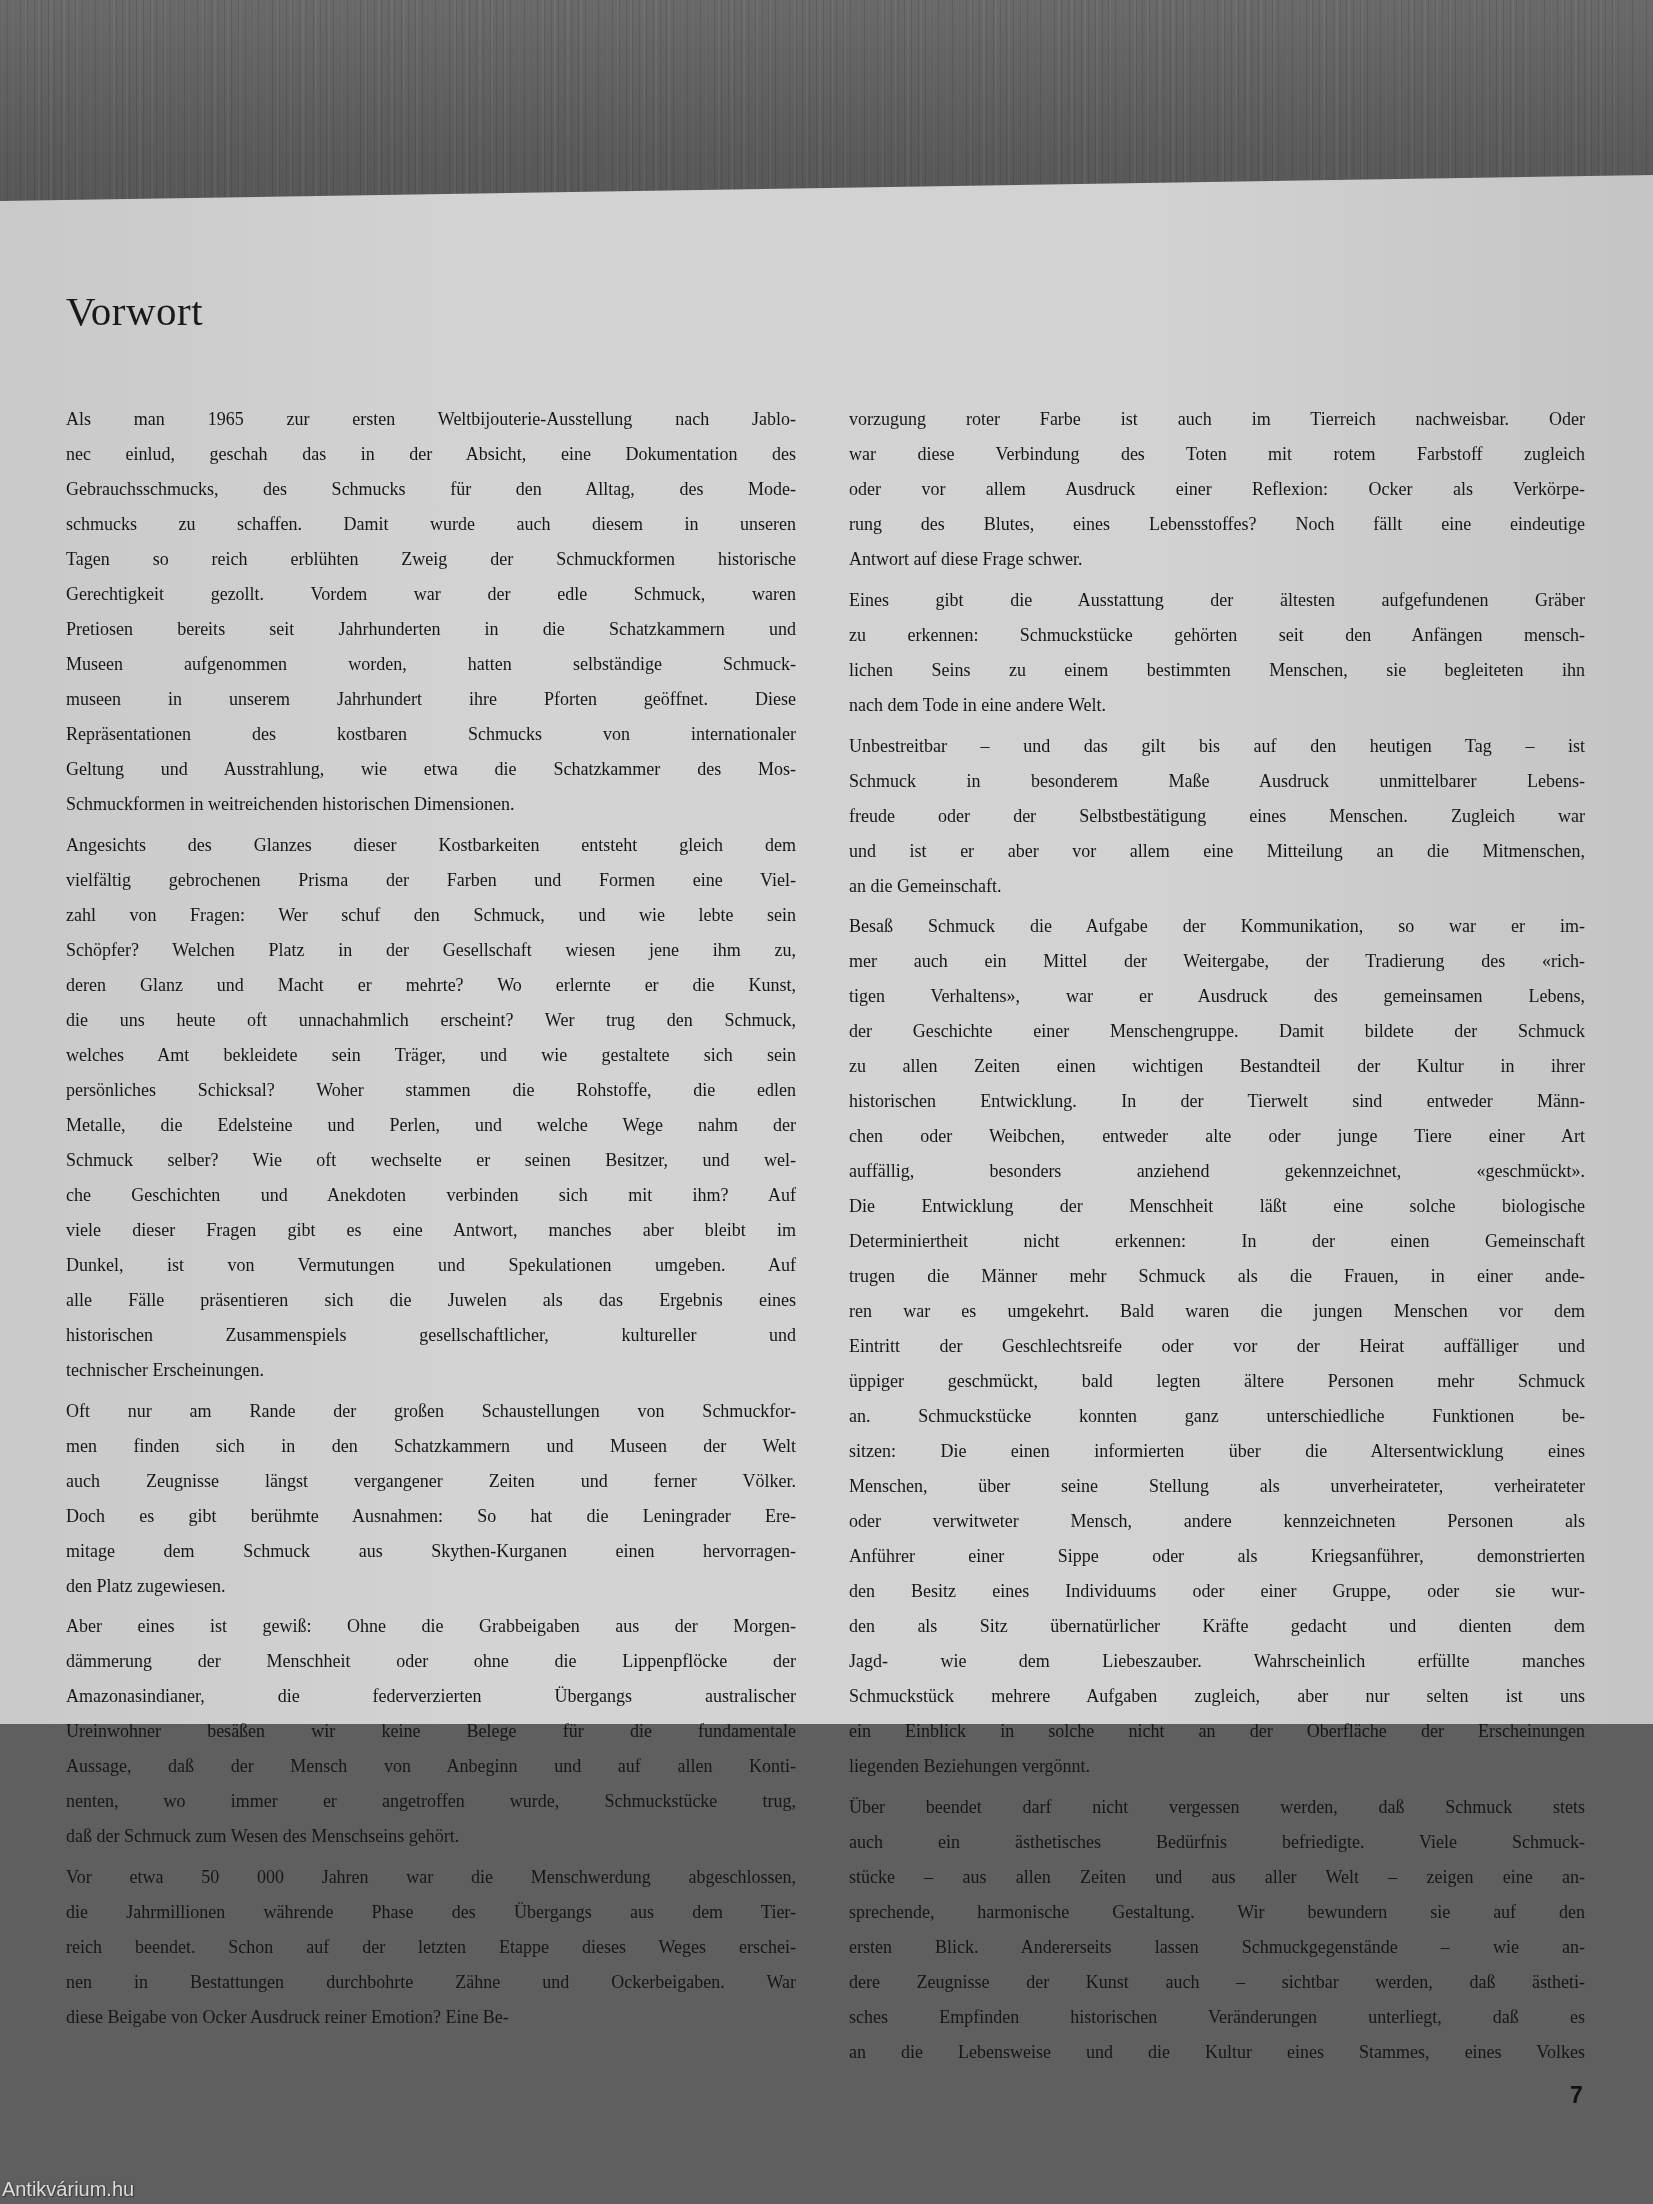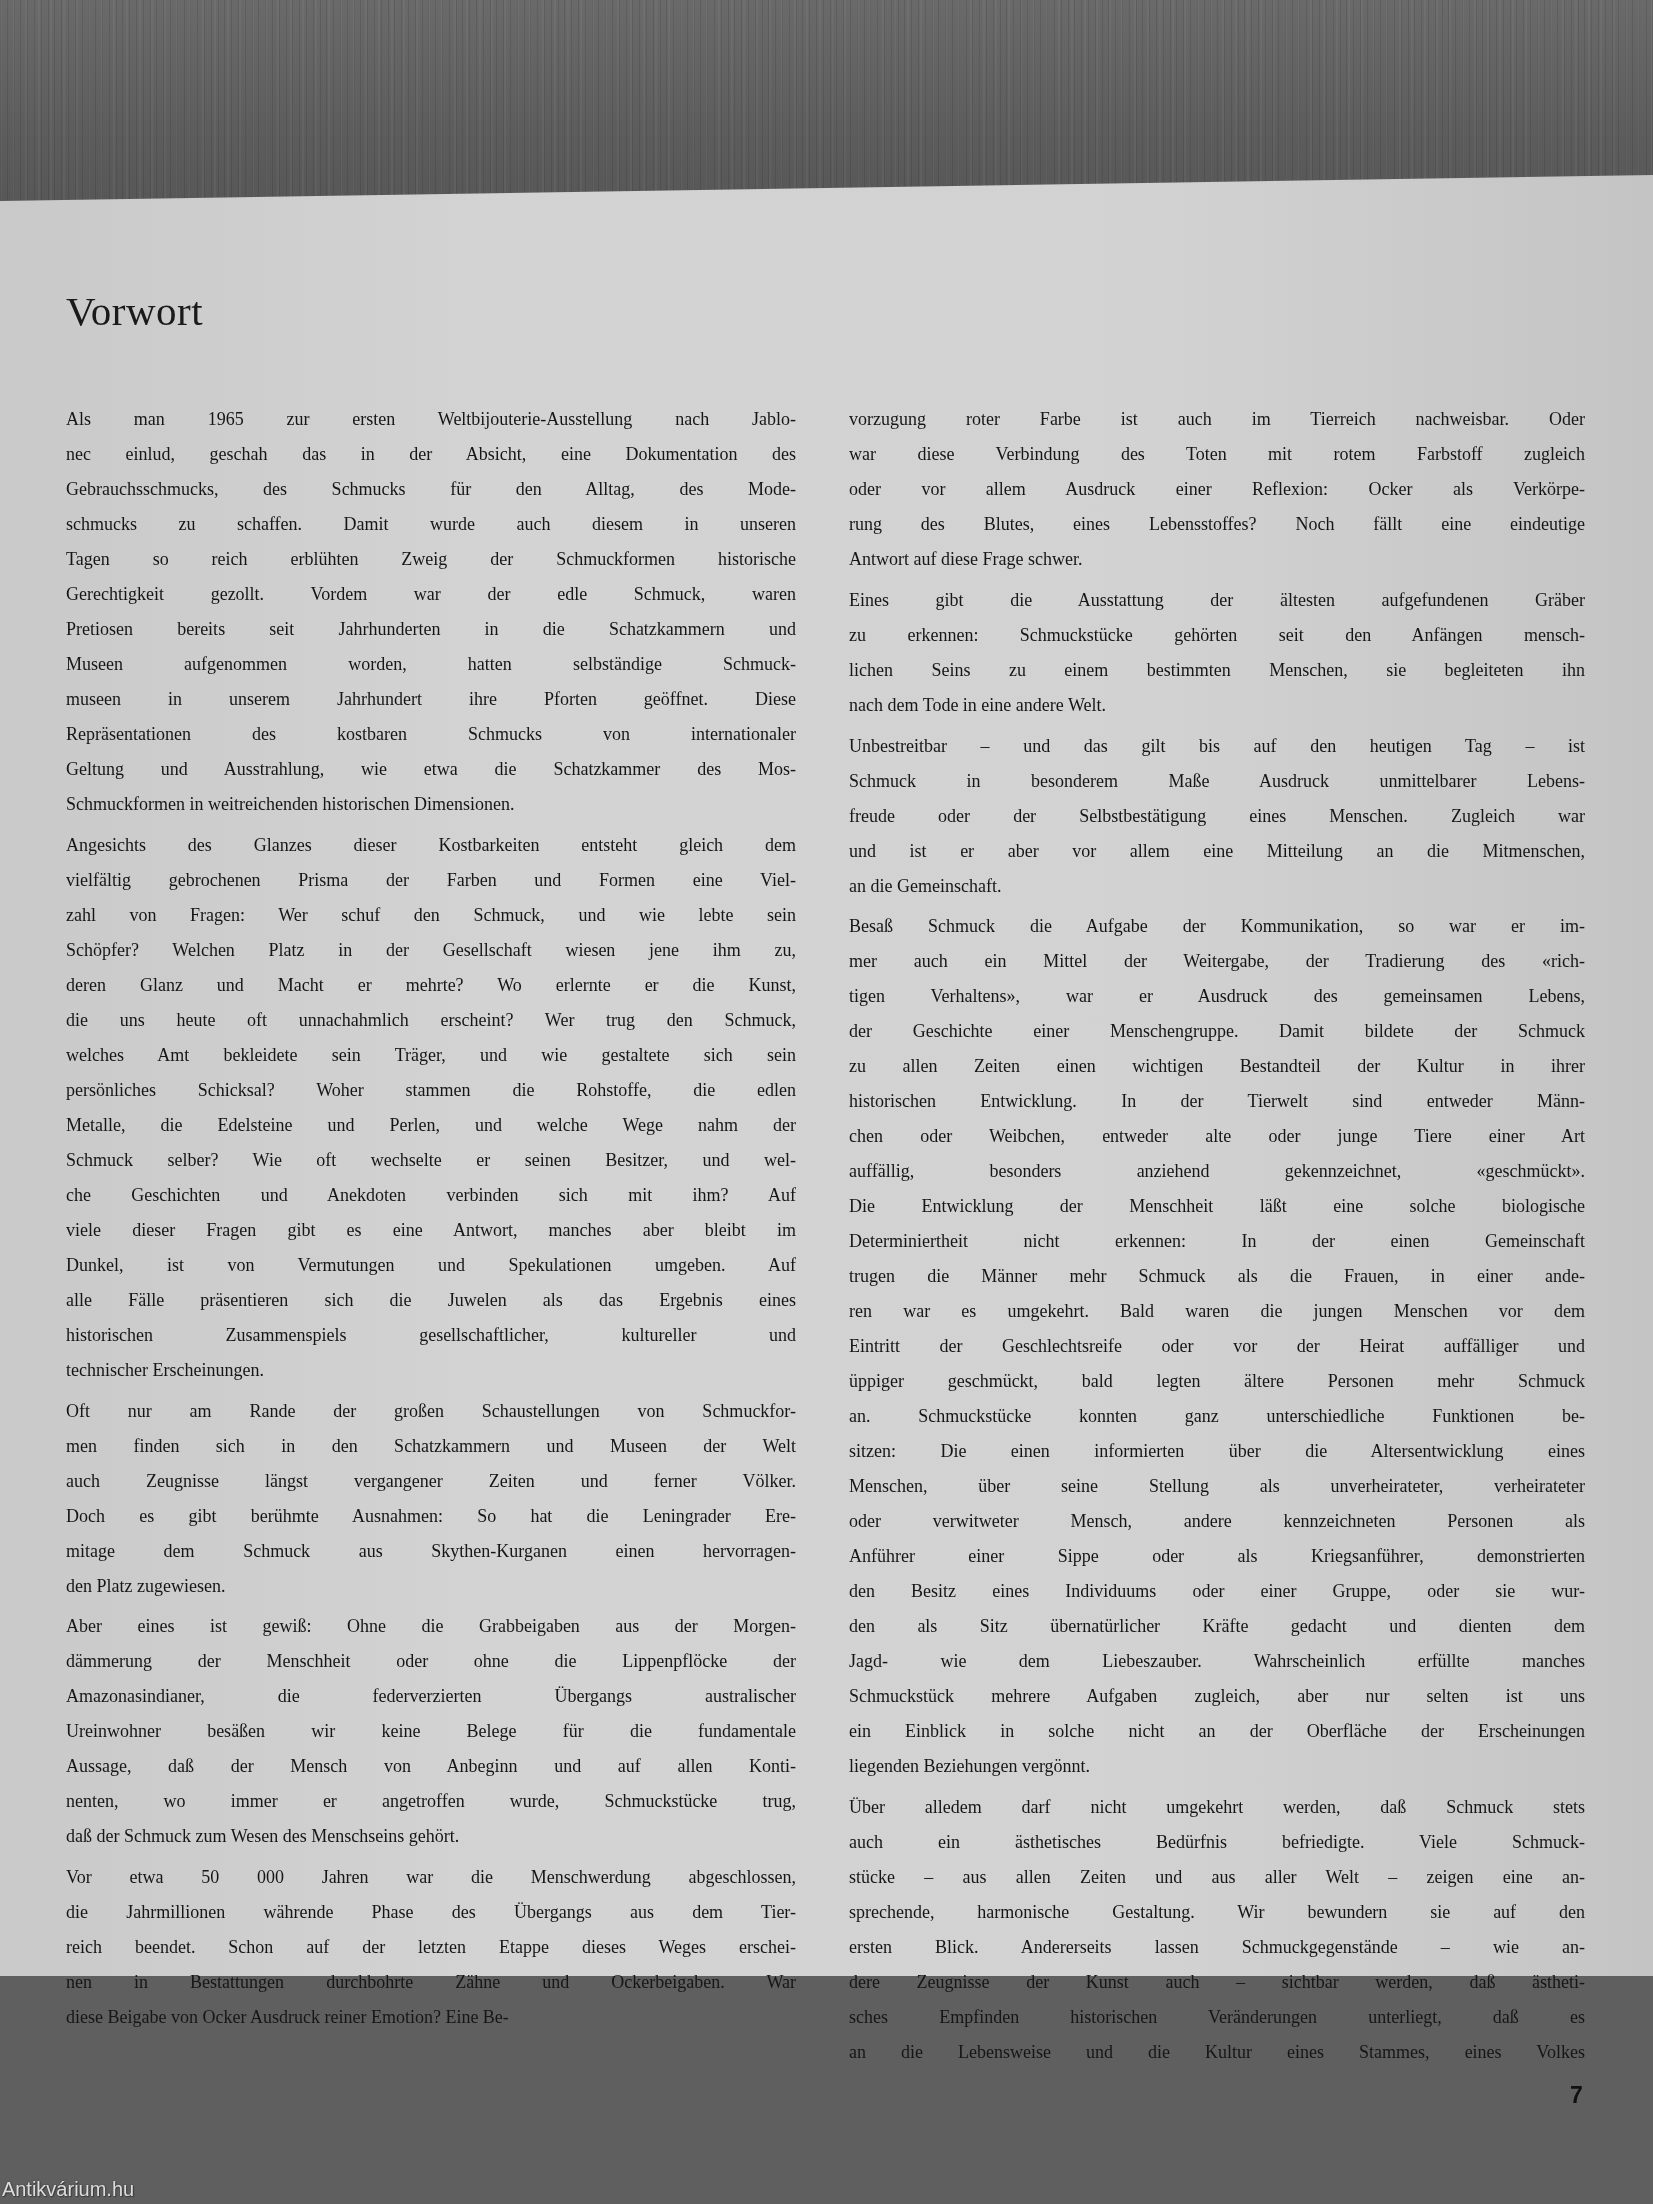--- a/index.html
+++ b/index.html
@@ -9,21 +9,21 @@
       font-family: "DejaVu Serif", "Liberation Serif", serif;
     }
     .wood {
       position: absolute; left: 0; top: 0; width: 1654px; height: 233px;
       background:
         repeating-linear-gradient(90deg, rgba(0,0,0,0.10) 0px, rgba(0,0,0,0.10) 1px, transparent 1px, transparent 6.8px),
         repeating-linear-gradient(90deg, rgba(255,255,255,0.04) 0px, rgba(255,255,255,0.04) 1.9px, transparent 1.9px, transparent 12.6px),
         linear-gradient(180deg, #6a6a6a 0%, #5c5c5c 60%, #555 100%);
     }
     .page {
-      position: absolute; left: 0; top: 0; width: 1654px; height: 1976px;
+      position: absolute; left: 0; top: 0; width: 1654px; height: 1724px;
       background: linear-gradient(90deg, #c9c9c9 0%, #d3d3d3 30%, #d2d2d2 70%, #c4c4c4 100%);
       clip-path: polygon(0 201px, 1654px 175px, 1654px 2205px, 0 2205px);
     }
     .heading {
       position: absolute; left: 66px; top: 287px; margin: 0;
       font-family: "Liberation Serif", "DejaVu Serif", serif;
       font-weight: normal; font-size: 41px; color: #1a1a1a; letter-spacing: 0.5px;
     }
     .column {
       position: absolute; top: 402px;
@@ -165,21 +165,21 @@
         <span class="line">Anführer einer Sippe oder als Kriegsanführer, demonstrierten</span>
         <span class="line">den Besitz eines Individuums oder einer Gruppe, oder sie wur-</span>
         <span class="line">den als Sitz übernatürlicher Kräfte gedacht und dienten dem</span>
         <span class="line">Jagd- wie dem Liebeszauber. Wahrscheinlich erfüllte manches</span>
         <span class="line">Schmuckstück mehrere Aufgaben zugleich, aber nur selten ist uns</span>
         <span class="line">ein Einblick in solche nicht an der Oberfläche der Erscheinungen</span>
         <span class="line last">liegenden Beziehungen vergönnt.</span>
       </div>
       <div class="para-gap"></div>
       <div class="paragraph">
-        <span class="line">Über alledem darf nicht umgekehrt werden, daß Schmuck stets</span>
+        <span class="line">Über beendet darf nicht vergessen werden, daß Schmuck stets</span>
         <span class="line">auch ein ästhetisches Bedürfnis befriedigte. Viele Schmuck-</span>
         <span class="line">stücke – aus allen Zeiten und aus aller Welt – zeigen eine an-</span>
         <span class="line">sprechende, harmonische Gestaltung. Wir bewundern sie auf den</span>
         <span class="line">ersten Blick. Andererseits lassen Schmuckgegenstände – wie an-</span>
         <span class="line">dere Zeugnisse der Kunst auch – sichtbar werden, daß ästheti-</span>
         <span class="line">sches Empfinden historischen Veränderungen unterliegt, daß es</span>
         <span class="line">an die Lebensweise und die Kultur eines Stammes, eines Volkes</span>
       </div>
     </div>
 

